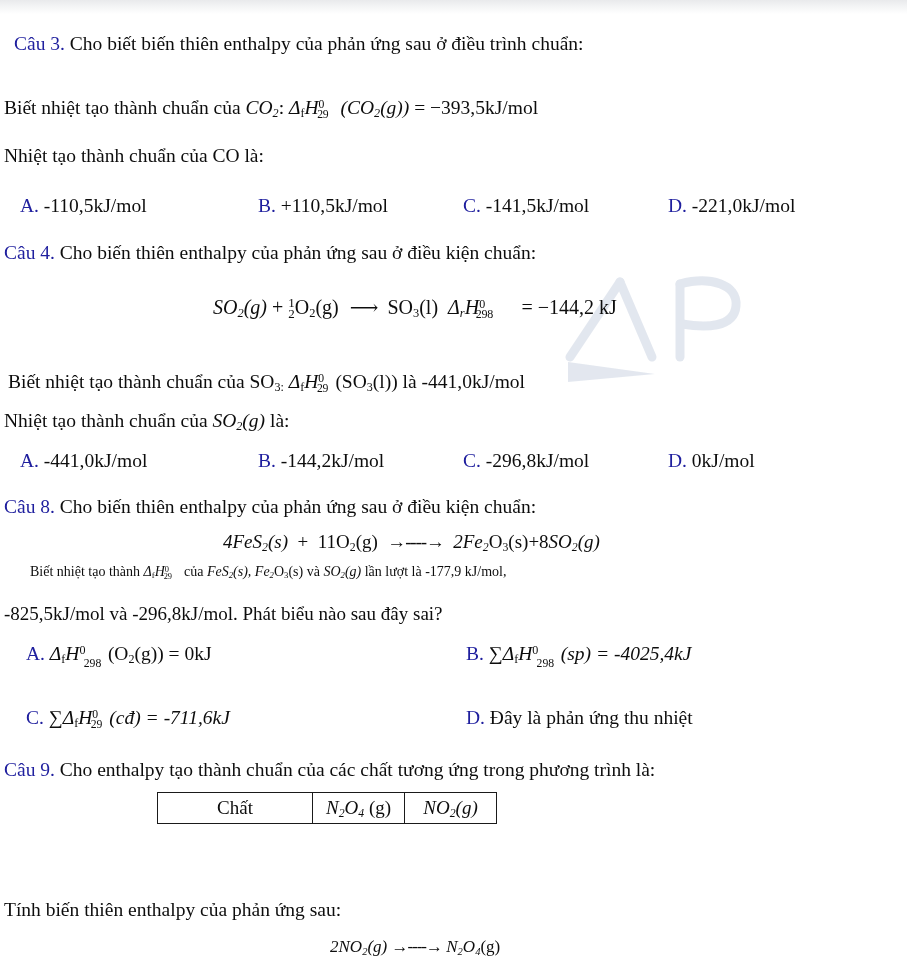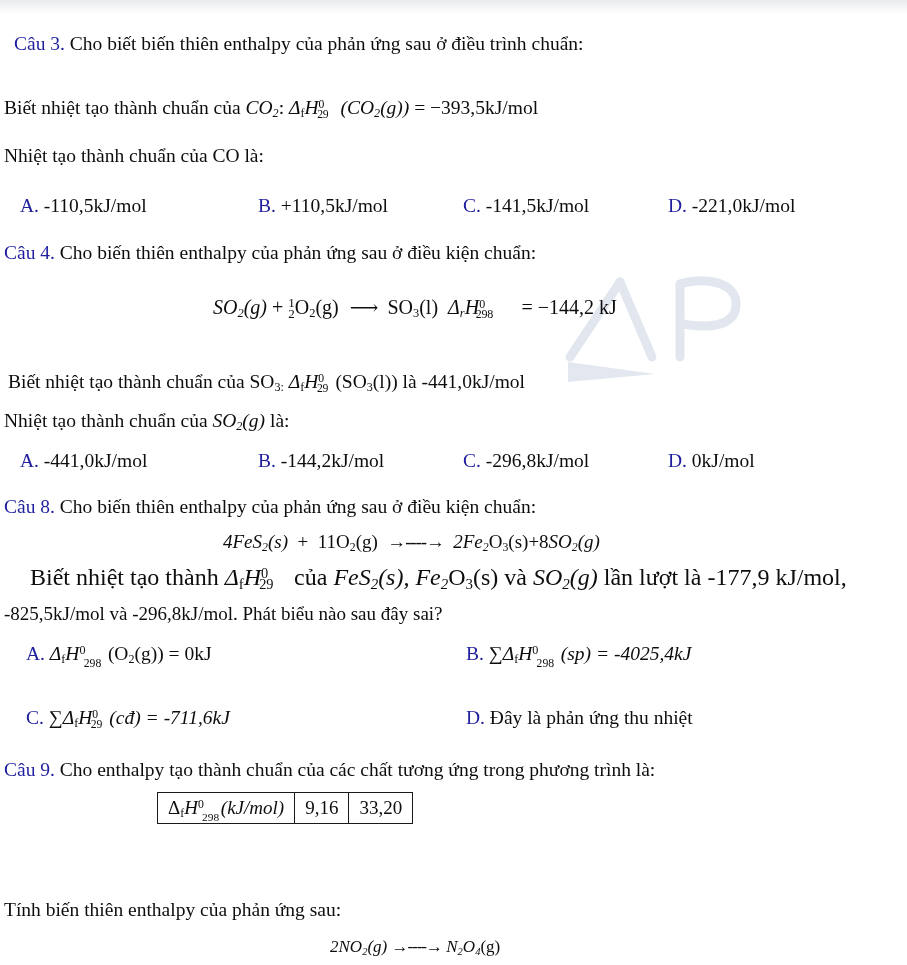--- a/index.html
+++ b/index.html
@@ -165,21 +165,21 @@
   </div>
 
   <div class="abs" style="left:223px; top:531px; font-size:19px;">
     <span class="mathi"><span>4FeS</span><sub>2</sub><span>(s)</span></span>
     &nbsp;<span>+</span>&nbsp;
     <span><span>11O</span><sub>2</sub><span>(g)</span></span>
     &nbsp;<span class="arrow-long">→----→</span>&nbsp;
     <span class="mathi"><span>2Fe</span><sub>2</sub><span style="font-style:normal">O</span><sub style="font-style:normal">3</sub><span style="font-style:normal">(s)+8</span></span><span class="mathi"><span>SO</span><sub>2</sub><span>(g)</span></span>
   </div>
 
-  <div class="abs line" style="left:30px; top:565px; font-size:24px;">
+  <div class="abs line" style="left:30px; top:565px; font-size:14px;">
     <span>Biết nhiệt tạo thành</span>
     <span class="mathi"><span>Δ</span><sub style="font-style:normal">f</sub><span>H</span><span class="stack"><span class="s-sup">0</span><span class="s-sub">29</span></span></span>
     &nbsp;<span>của</span>
     <span class="mathi"><span>FeS</span><sub>2</sub><span>(s),</span></span>
     <span class="mathi"><span>Fe</span><sub>2</sub><span style="font-style:normal">O</span><sub style="font-style:normal">3</sub><span style="font-style:normal">(s) và</span></span>
     <span class="mathi"><span>SO</span><sub>2</sub><span>(g)</span></span>
     <span>lần lượt là -177,9 kJ/mol,</span>
   </div>
 
   <div class="abs line" style="left:4px; top:604px; font-size:19px;">-825,5kJ/mol và -296,8kJ/mol. Phát biểu nào sau đây sai?</div>
@@ -205,24 +205,24 @@
     <span class="line"><span class="q-label">D.</span> <span>Đây là phản ứng thu nhiệt</span></span>
   </div>
 
   <div class="abs line" style="left:4px; top:760px;">
     <span class="q-label">Câu 9.</span>
     <span>Cho enthalpy tạo thành chuẩn của các chất tương ứng trong phương trình là:</span>
   </div>
 
   <table class="data abs" style="left:157px; top:792px;">
     <tbody>
-    <tr>
-      <td><span style="font-style:normal">Δ<sub>f</sub></span><span class="mathi">H</span><sup style="font-style:normal">0</sup><span class="lowsub">298</span><span class="mathi">(kJ/mol)</span></td>
-      <td>9,16</td>
-      <td>33,20</td>
+        <tr>
+      <td style="width:155px;">Chất</td>
+      <td style="width:92px;"><span class="mathi">N<sub>2</sub>O<sub>4</sub></span> (g)</td>
+      <td style="width:92px;"><span class="mathi">NO<sub>2</sub>(<span style="font-style:italic">g</span>)</span></td>
     </tr>
   </tbody>
     </table>
 
   <div class="abs line" style="left:4px; top:900px;">Tính biến thiên enthalpy của phản ứng sau:</div>
 
   <div class="abs" style="left:330px; top:937px; font-size:17px;">
     <span class="mathi"><span>2NO</span><sub>2</sub><span>(g)</span></span>
     <span class="arrow-long">→----→</span>
     <span class="mathi"><span>N</span><sub>2</sub><span>O</span><sub>4</sub></span><span style="font-style:normal">(g)</span>

